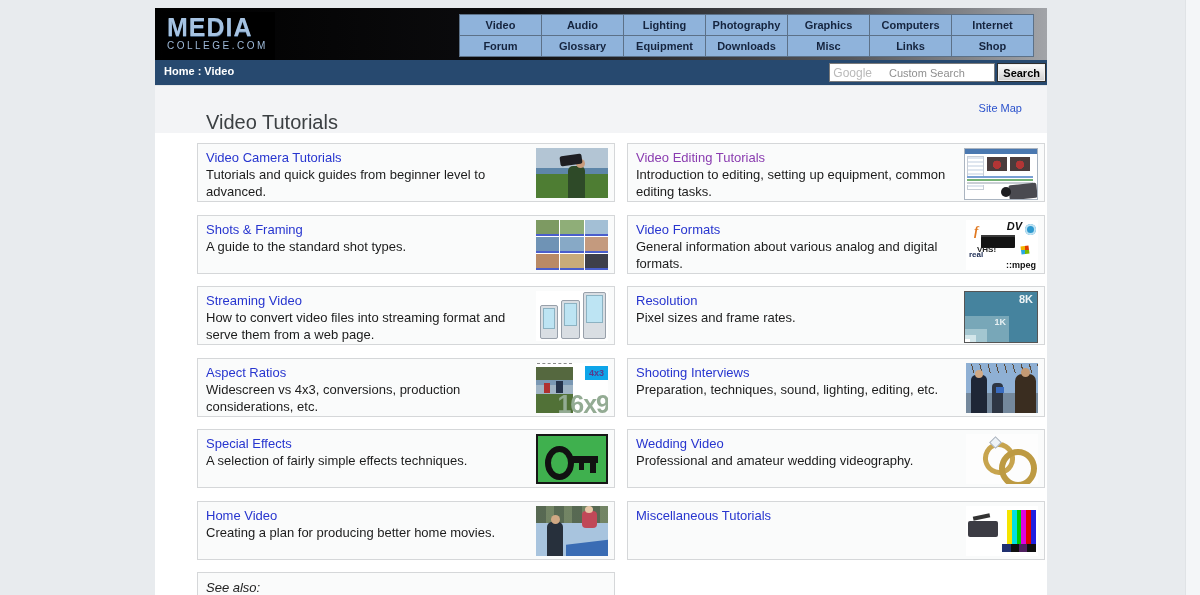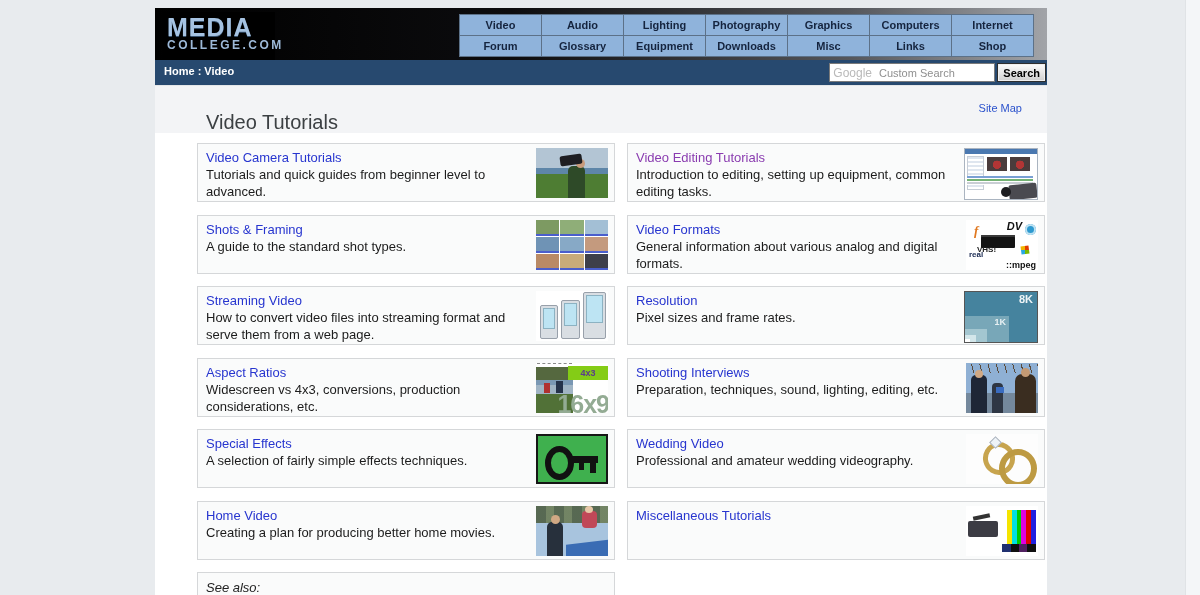--- a/index.html
+++ b/index.html
@@ -4,31 +4,31 @@
 <style>
   html,body{margin:0;padding:0;}
   body{width:1200px;height:595px;overflow:hidden;background:#e8ebee;font-family:"Liberation Sans",sans-serif;position:relative;}
   a{cursor:pointer;}
   .page{position:absolute;left:155px;top:8px;width:892px;}
 
   
   .header{position:relative;height:52px;background:linear-gradient(90deg,#000 0%,#0c0c0e 40%,#55575c 78%,#a2a4a8 100%);}
   .logo{position:absolute;left:8px;top:4px;width:104px;height:44px;background:#000;padding:2px 4px;cursor:pointer;}
   .logo-media{font-weight:bold;font-size:25px;letter-spacing:1px;color:#a6c3e2;line-height:26px;text-shadow:0 1px 0 #36516d;}
-  .logo-college{font-size:12px;font-weight:bold;letter-spacing:2.5px;color:#9db9d8;line-height:11px;}
+  .logo-college{font-size:10px;font-weight:normal;letter-spacing:2.5px;color:#9db9d8;line-height:11px;}
   table.nav{position:absolute;right:13px;top:6px;border-collapse:collapse;table-layout:fixed;width:553px;background:#8fb3db;}
   table.nav td{width:79px;height:18px;border:1px solid #5c7188;background:#8fb3db;color:#15243e;font-size:11px;font-weight:bold;text-align:center;cursor:pointer;}
 
   
   .crumbbar{position:relative;height:25px;background:#27496f;padding-left:28px;}
   .crumb{position:absolute;left:9px;top:5px;font-size:11px;font-weight:bold;color:#fff;}
   .crumb a{color:#fff;text-decoration:none;}
   .searchwrap{position:absolute;right:1px;top:3px;display:flex;align-items:center;gap:2px;}
   .searchbox{width:158px;height:17px;background:#fff;border:1px solid #7a7a7a;display:flex;align-items:center;padding:0 3px;}
-  .gmark{color:#b9b9b9;font-size:12px;margin-right:5px;}
+  .gmark{color:#b9b9b9;font-size:12px;margin-right:15px;}
   .searchbox input{border:0;outline:0;background:transparent;font-size:11px;flex:1;color:#444;font-family:"Liberation Sans",sans-serif;}
   .searchbox input::placeholder{color:#8f8f8f;opacity:1;}
   .searchbtn{height:19px;padding:0 5px;font:bold 11px "Liberation Sans",sans-serif;color:#000;background:linear-gradient(#fdfdfd,#cfcfcf);border:1px solid #2e2e2e;box-shadow:inset 0 0 0 1px #efefef;}
 
   
   .content{background:#fff;height:518px;}
   .titleband{height:47px;background:#f3f4f6;border-top:1px solid #e4e6e8;position:relative;}
   .titleband h1{margin:16px;position:absolute;left:35px;top:9px;font-size:20px;font-weight:400;color:#3c4043;}
   .sitemap{position:absolute;right:25px;top:16px;font-size:11px;color:#2b52cc;text-decoration:none;}
 
@@ -96,21 +96,21 @@
   .th-res .r4{right:3px;top:1px;font:bold 9px "Liberation Sans",sans-serif;color:#e6f0f2;}
   .th-res .b2{left:0;bottom:0;width:22px;height:13px;background:#a3c6d0;}
   .th-res .b1{left:0;bottom:0;width:11px;height:7px;background:#d3e6ea;}
   .th-res .b0{left:0;bottom:0;width:5px;height:3px;background:#fff;}
 
   .th-asp{background:#fff;}
   .th-asp .photo{left:0;top:4px;width:37px;height:46px;background:linear-gradient(180deg,#55683f 0 28%,#7a98b4 28% 40%,#a0b4c4 40% 58%,#517137 58% 100%);}
   .th-asp .photo:before{content:"";position:absolute;left:8px;top:16px;width:6px;height:10px;background:#b03030;}
   .th-asp .photo:after{content:"";position:absolute;left:20px;top:14px;width:7px;height:12px;background:#24324a;}
   .th-asp .arrow{left:1px;top:0;width:35px;height:0;border-top:1px dashed #8a8a8a;}
-  .th-asp .a43{right:0;top:3px;width:40px;height:14px;background:#84cc16;color:#5a3a8c;font:bold 9px/14px "Liberation Sans",sans-serif;text-align:center;}
+  .th-asp .a43{right:0;top:3px;width:23px;height:14px;background:#0ea5e9;color:#5a3a8c;font:bold 9px/14px "Liberation Sans",sans-serif;text-align:center;}
   .th-asp .a169{right:-1px;bottom:-6px;font:bold 25px "Liberation Sans",sans-serif;color:#93ab93;letter-spacing:-1px;}
 
   .th-int{background:linear-gradient(180deg,#8fb0d4 0 60%,#74889c 60% 100%);}
   .th-int .br{left:0;top:1px;width:100%;height:9px;background:repeating-linear-gradient(75deg,transparent 0 7px,#5a4a3a 7px 8px);}
   .th-int .f1{left:5px;top:12px;width:16px;height:38px;background:#1e2636;border-radius:5px 5px 0 0;}
   .th-int .h1{left:9px;top:7px;width:8px;height:8px;background:#d0a884;border-radius:50%;}
   .th-int .f2{left:26px;top:20px;width:11px;height:30px;background:#2e3644;border-radius:4px 4px 0 0;}
   .th-int .camdot{left:30px;top:24px;width:8px;height:6px;background:#3a6cc0;}
   .th-int .f3{right:2px;top:11px;width:21px;height:39px;background:#3a2d20;border-radius:7px 7px 0 0;}
   .th-int .h3{right:8px;top:5px;width:9px;height:9px;background:#c49a74;border-radius:50%;}

